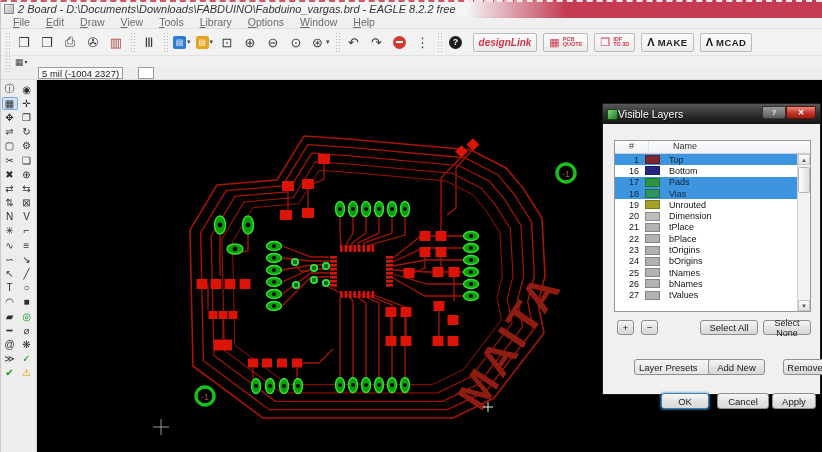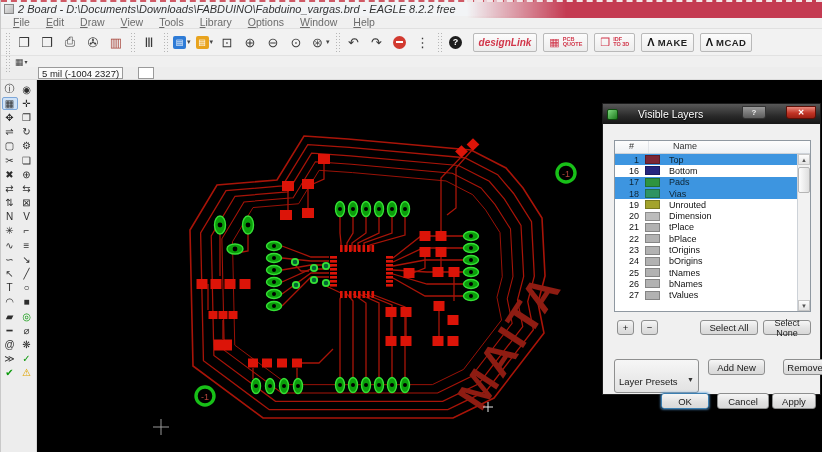--- a/index.html
+++ b/index.html
@@ -48,21 +48,21 @@
   .sidebar{width:36px;background:#ededed;border-right:1px solid #d5d5d5;display:grid;grid-template-columns:17px 17px;grid-auto-rows:14.2px;padding-top:2px;align-items:center;justify-items:center;}
   .tool{width:16px;height:13px;display:flex;align-items:center;justify-content:center;font-size:10px;color:#2e2e2e;border:1px solid transparent;border-radius:2px;}
   .tool.sel{background:#cfe2f7;border-color:#7da7d9;}
   .tool.green{color:#0c9a0c;}
   .tool.yellow{color:#e0a400;}
   .canvas{position:relative;flex:1;background:#000;overflow:hidden;}
   .canvas svg{position:absolute;left:0;top:0;}
 
   
   .dialog{position:absolute;left:601px;top:103px;width:219px;height:292px;background:#f0f0f0;border:1px solid #1b1b1b;box-shadow:2px 3px 8px rgba(0,0,0,.65);z-index:5;}
-  .dlg-titlebar{height:20px;background:linear-gradient(#585858,#2a2a2a 60%,#161616);display:flex;align-items:center;padding:0 4px;gap:20px;}
+  .dlg-titlebar{height:20px;background:linear-gradient(#585858,#2a2a2a 60%,#161616);display:flex;align-items:center;padding:0 4px;gap:0;}
   .dlg-icon{width:11px;height:11px;background:linear-gradient(135deg,#7ed87e,#1d7a1d);border:1px solid #0c4a0c;border-radius:2px;}
   .dlg-title{flex:1;font-size:10.5px;color:#fff;text-shadow:0 1px 1px #000;}
   .dlg-help{width:24px;height:13px;border-radius:0 0 3px 3px;background:linear-gradient(#9a9a9a,#5c5c5c);border:1px solid #333;color:#eee;font-size:8px;font-weight:bold;display:flex;align-items:center;justify-content:center;margin-top:-4px;}
   .dlg-close{width:30px;height:13px;border-radius:0 0 3px 3px;background:linear-gradient(#e98a7d,#c23425 55%,#a5241ا);background:linear-gradient(#e98a7d,#c23425 55%,#9c2013);border:1px solid #5d0f06;color:#fff;font-size:8px;font-weight:bold;display:flex;align-items:center;justify-content:center;margin-top:-4px;}
   .dlg-body{position:relative;height:272px;}
   .layer-list{position:absolute;left:11px;top:16px;width:197px;height:172px;border:1px solid #8f98a1;background:#fff;display:flex;flex-direction:column;}
   .ll-inner{flex:1;display:flex;}
   .ll-rows{flex:1;overflow:hidden;}
   .ll-header{display:flex;height:13px;background:linear-gradient(#fdfdfd,#eef1f4);border-bottom:1px solid #cdd2d8;font-size:9px;color:#333;}
   .ll-header .h-num{width:34px;text-align:center;border-right:1px solid #e2e5e9;}
@@ -71,21 +71,21 @@
   .lrow .num{width:30px;text-align:right;padding-right:6px;}
   .lrow .sw{width:15px;height:9px;margin-right:9px;border:1px solid rgba(0,0,0,.25);}
   .lrow .nm{flex:1;}
   .lrow.selected{background:#3d95e0;color:#0d2433;}
   .ll-scroll{width:13px;border-left:1px solid #cdd2d8;background:#f2f2f2;display:flex;flex-direction:column;align-items:stretch;}
   .ll-scroll .arr{height:11px;font-size:6px;color:#555;display:flex;align-items:center;justify-content:center;border:1px solid #c6c6c6;background:linear-gradient(#fdfdfd,#e3e3e3);}
   .ll-scroll .track{flex:1;position:relative;}
   .ll-scroll .thumb{position:absolute;top:2px;left:0;width:100%;height:26px;border:1px solid #b5b5b5;background:linear-gradient(90deg,#fdfdfd,#dfdfdf);border-radius:2px;}
   .btn{position:absolute;border:1px solid #8e8f8f;border-radius:3px;background:linear-gradient(#f6f6f6,#e2e2e2 55%,#d8d8d8);font-size:9.5px;color:#1a1a1a;display:flex;align-items:center;justify-content:center;}
   .btn.default{border-color:#3c7fb1;box-shadow:0 0 2px 1px rgba(90,160,220,.6);}
-  .dropdown{position:absolute;border:1px solid #8e8f8f;border-radius:3px;background:linear-gradient(#f6f6f6,#e2e2e2);font-size:9.5px;color:#1a1a1a;display:flex;padding:16px 4px;justify-content:space-between;}
+  .dropdown{position:absolute;border:1px solid #8e8f8f;border-radius:3px;background:linear-gradient(#f6f6f6,#e2e2e2);font-size:9.5px;color:#1a1a1a;display:flex;align-items:center;padding:4px 4px;justify-content:space-between;margin-left:20px;}
   .dropdown .dd{font-size:7px;color:#333;}
 </style>
 </head>
 <body>
 
 <div class="window">
 
   <div class="titlebar">
     <span class="app-icon"></span>
     <span class="title-text">2 Board - D:\Documents\Downloads\FABDUINO\Fabduino_vargas.brd - EAGLE 8.2.2 free</span>

